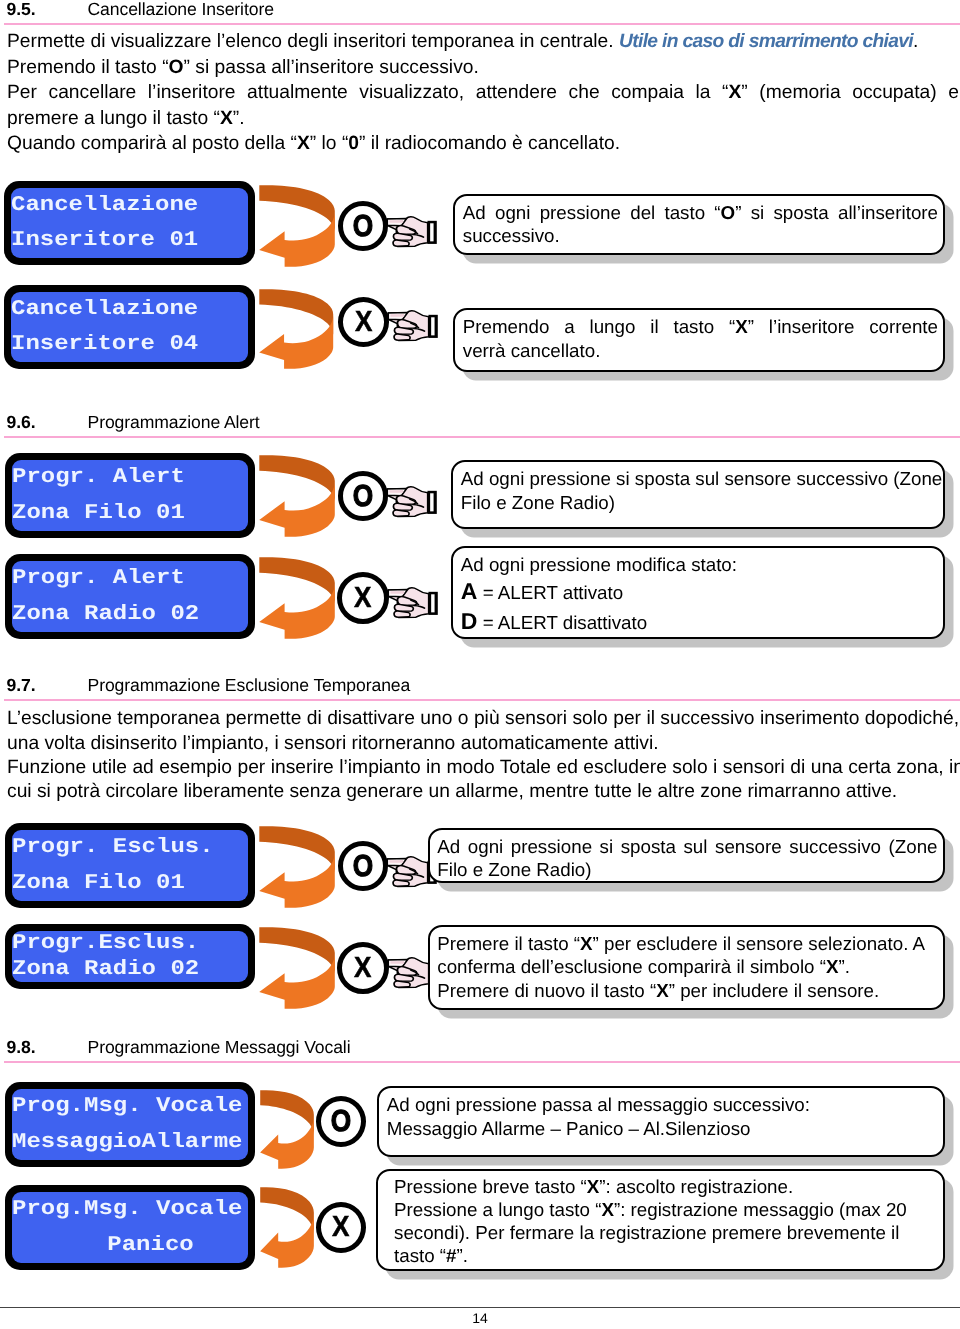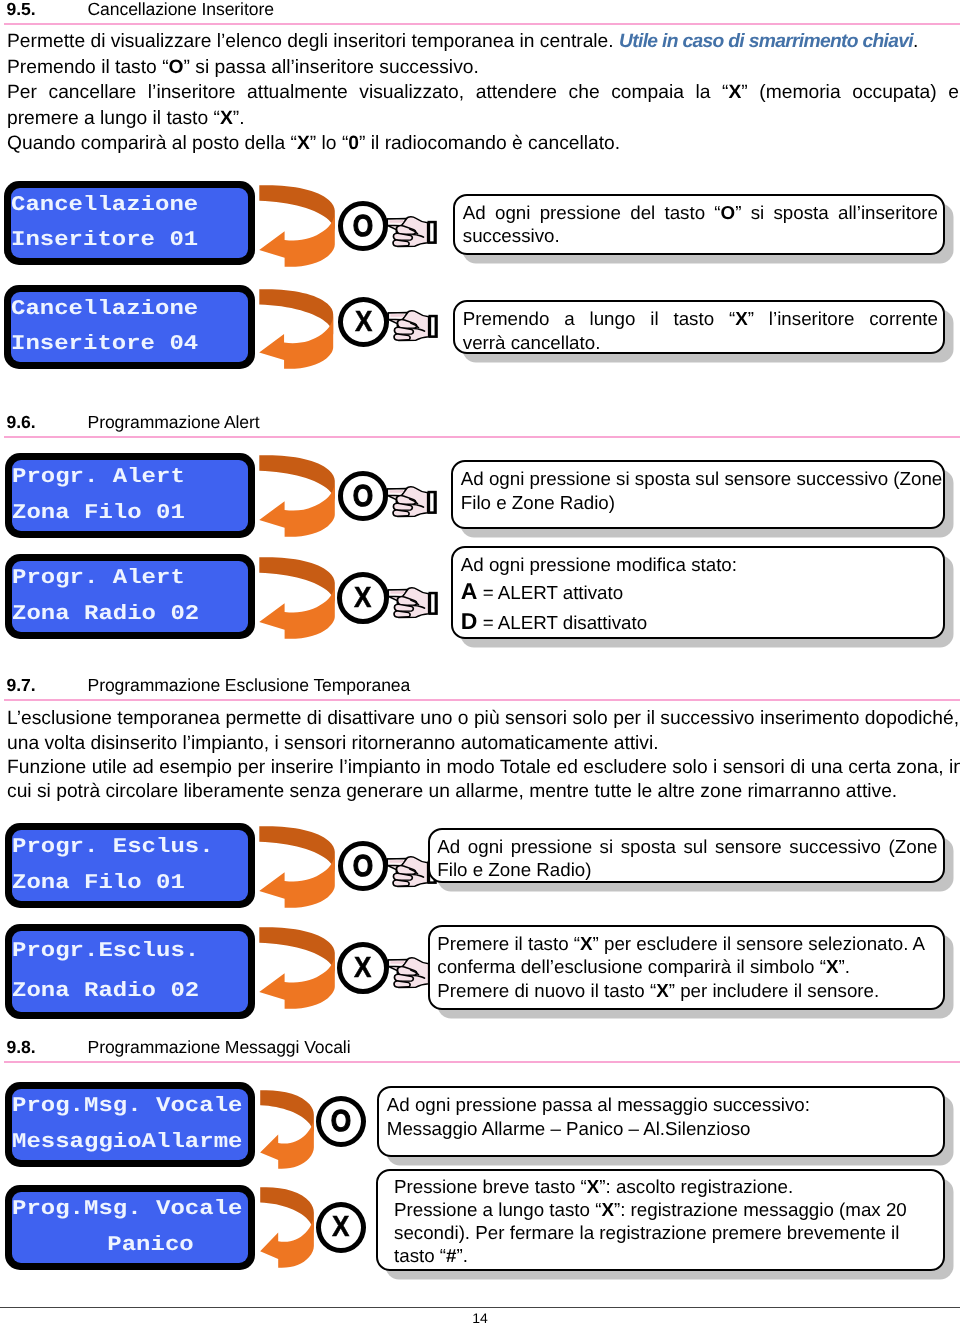--- a/index.html
+++ b/index.html
@@ -163,21 +163,21 @@
           <path fill="#f6e3e9" d="M7.4 24.2 C7.4 21.3 10 20.2 13.3 21.0 L24.4 23.3 C26.7 24.2 26.9 27.5 24.4 28.3 L12.3 28.6 C9.1 28.6 7.4 26.9 7.4 24.2 Z"></path>
           <path fill="#f6e3e9" d="M7.0 31.5 C7.0 28.9 9.4 28.0 12.3 28.6 L21.4 30.2 C23.4 31.0 23.6 34.2 21.4 35.0 L11.3 35.4 C8.4 35.4 7.0 33.9 7.0 31.5 Z"></path>
         </g>
         <path d="M3.4 7.4 L17.0 7.3" fill="none" stroke="#f0d2db" stroke-width="3.0"></path>
         <path d="M23.6 16.0 C27.5 17.6 29.8 19.3 31.3 21.2" fill="none" stroke="#000" stroke-width="1.7" stroke-linecap="round"></path>
         <path d="M26.8 22.0 C31.3 22.4 35.0 23.4 37.3 25.1" fill="none" stroke="#000" stroke-width="1.7" stroke-linecap="round"></path>
         <rect x="41.2" y="6.6" width="9.3" height="26.2" fill="#000"></rect>
         <rect x="43.9" y="9.4" width="3.4" height="20.5" fill="#fff"></rect>
       </svg>
     </div>
-  <div class="callout" style="left:453px;top:300px;width:492px;height:54px">
+  <div class="callout" style="left:453px;top:308px;width:492px;height:64px">
     <div class="inner">
       <div class="cln just">Premendo a lungo il tasto “<b>X</b>” l’inseritore corrente</div>
       <div class="cln">verrà cancellato.</div>
     </div>
   </div>
 
   <div class="sec-head" style="top:414.3px">
     <span class="num">9.6.</span>
     <span class="ttl">Programmazione Alert</span>
   </div>
@@ -317,21 +317,21 @@
         <rect x="43.9" y="9.4" width="3.4" height="20.5" fill="#fff"></rect>
       </svg>
     </div>
   <div class="callout" style="left:427.5px;top:827.5px;width:517px;height:55.5px">
     <div class="inner">
       <div class="cln just">Ad ogni pressione si sposta sul sensore successivo (Zone</div>
       <div class="cln">Filo e Zone Radio)</div>
     </div>
   </div>
 
-  <div class="lcd" style="left:5px;top:924px;width:250px;height:95px">
+  <div class="lcd" style="left:5px;top:924px;width:250px;height:65px">
     <div class="scr">
       <div class="row r1">
           <span class="lf">Progr.Esclus.</span>
           <span class="rt">X</span>
         </div>
       <div class="row r2">
           <span class="lf">Zona Radio 02</span>
           <span class="rt">P</span>
         </div>
     </div>

